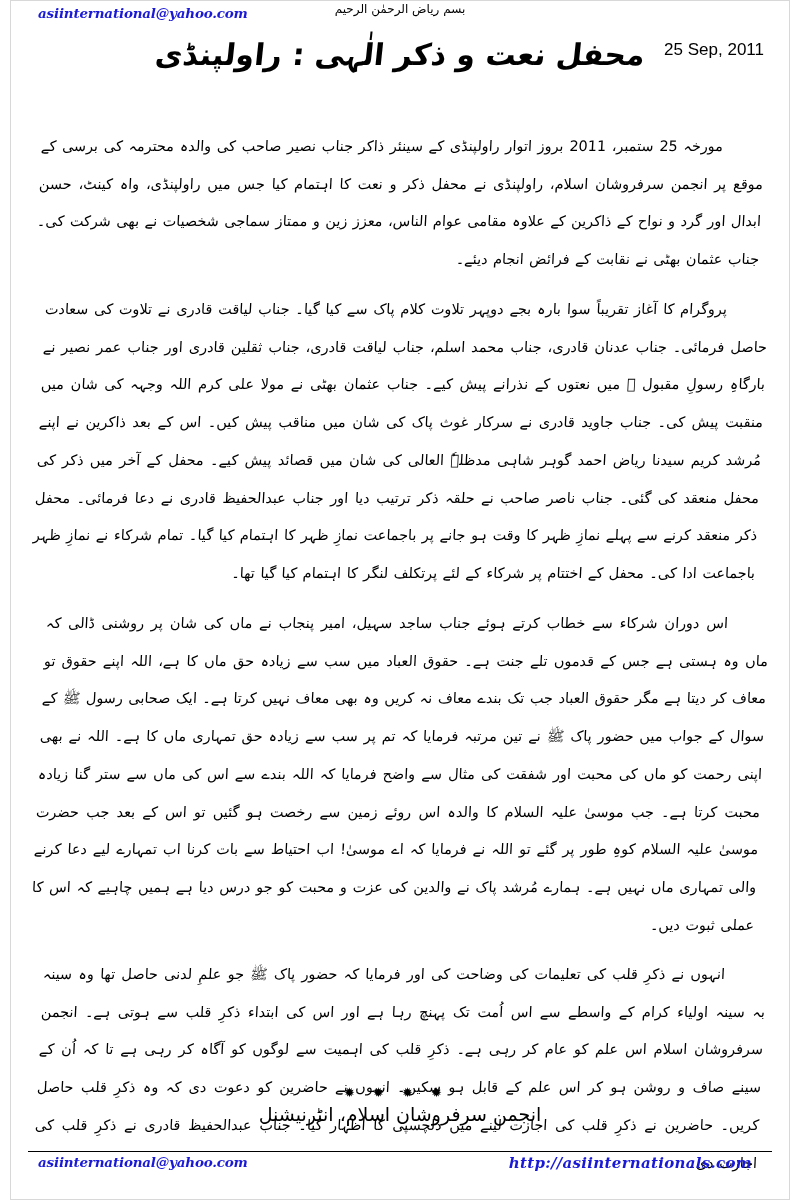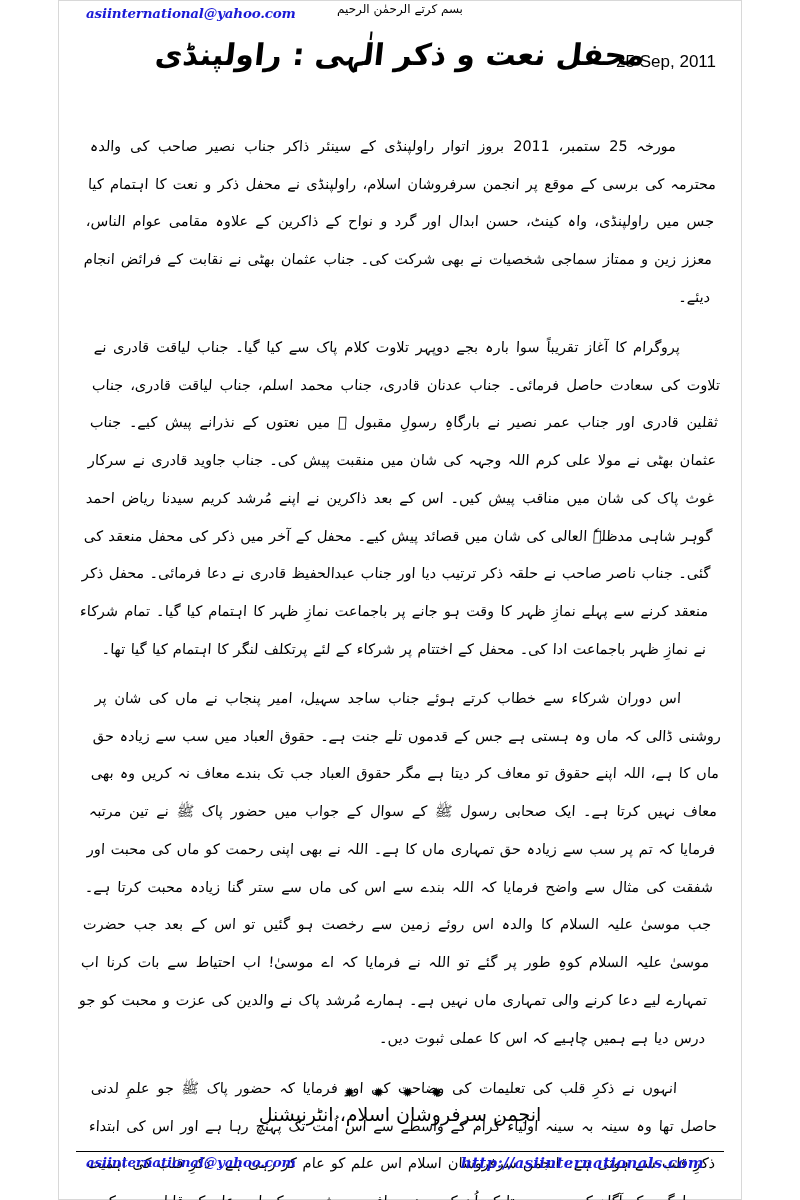--- a/index.html
+++ b/index.html
@@ -4,21 +4,21 @@
 <title>Urdu Newsletter Page</title>
 <style>
   html, body {
     margin: 0;
     padding: 0;
     background: #ffffff;
   }
 
   .page {
     position: relative;
-    width: 684px;
+    width: 780px;
     height: 1200px;
     margin: 0 auto;
     background: #ffffff;
     overflow: hidden;
     box-sizing: border-box;
     font-family: "DejaVu Sans", "Liberation Sans", sans-serif;
   }
 
   
   .header {
@@ -58,21 +58,20 @@
 
   .header-date {
     position: absolute;
     top: 40px;
     right: 26px;
     font-family: "Liberation Sans", "DejaVu Sans", sans-serif;
     font-size: 17px;
     color: #000;
     direction: ltr;
     white-space: nowrap;
-    margin-top: 12px;
   }
 
   .header-title {
     position: absolute;
     top: 32px;
     left: 0;
     right: 0;
     text-align: center;
     direction: rtl;
   }
@@ -202,21 +201,21 @@
 <body>
 
 <div class="page">
 
   <div class="page-frame"></div>
 
   <div class="header">
 
     <div class="header-email">asiinternational@yahoo.com</div>
 
-    <div class="header-bismillah">بسم کرتے الرحمٰن الرحیم</div>
+    <div class="header-bismillah">بسم ریاض الرحمٰن الرحیم</div>
 
     <div class="header-date">25 Sep, 2011</div>
 
     <div class="header-title">
       <span class="title-text">محفل نعت و ذکر الٰہی : راولپنڈی</span>
     </div>
 
   </div>
 
   <div class="body-content">

